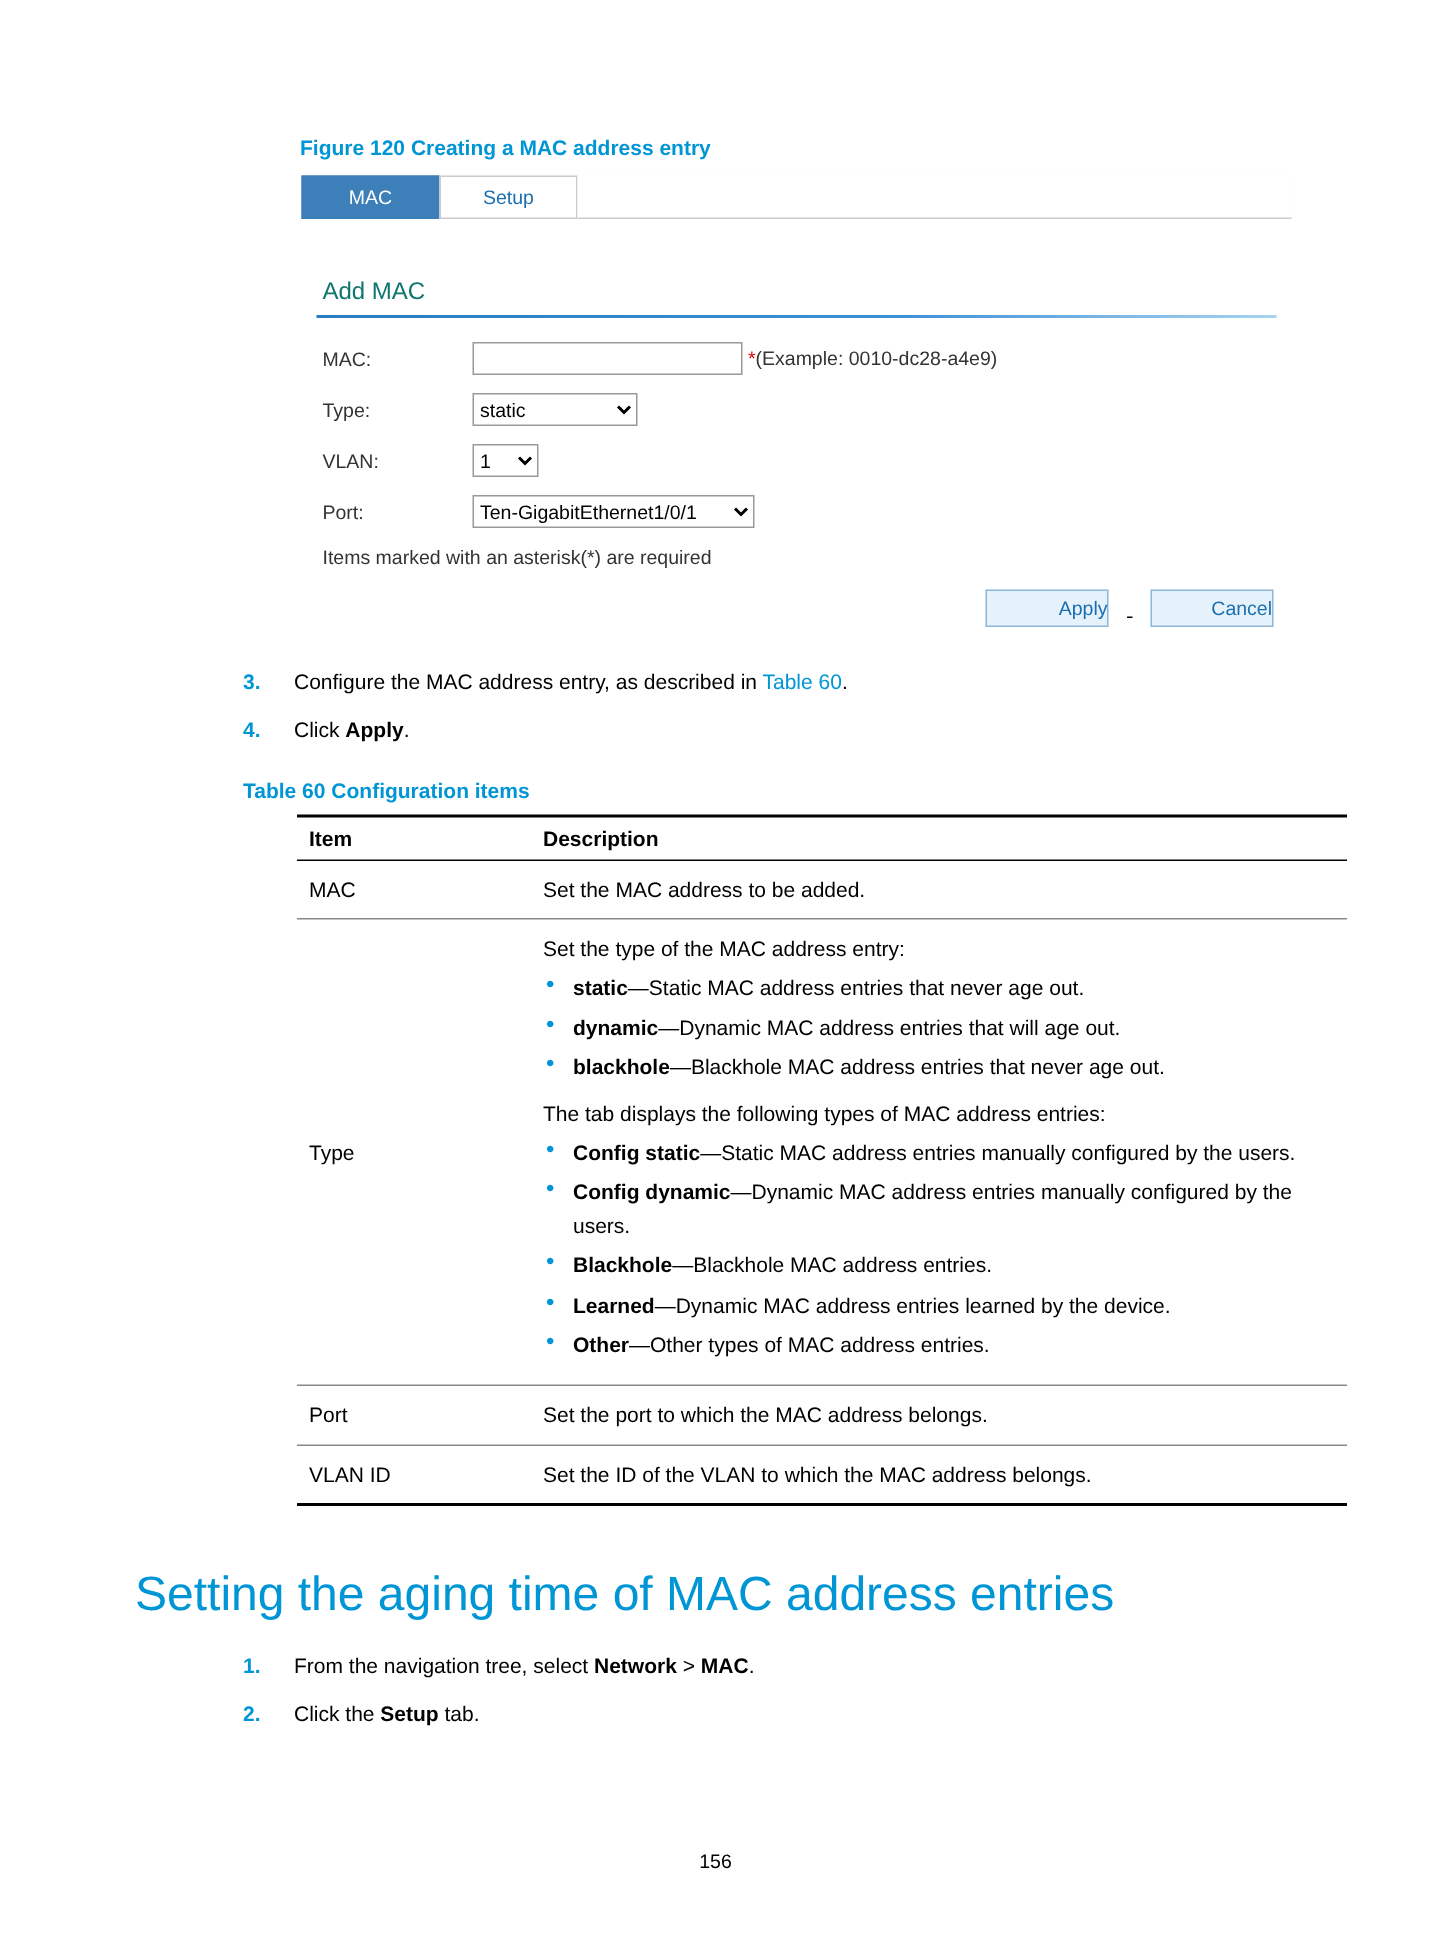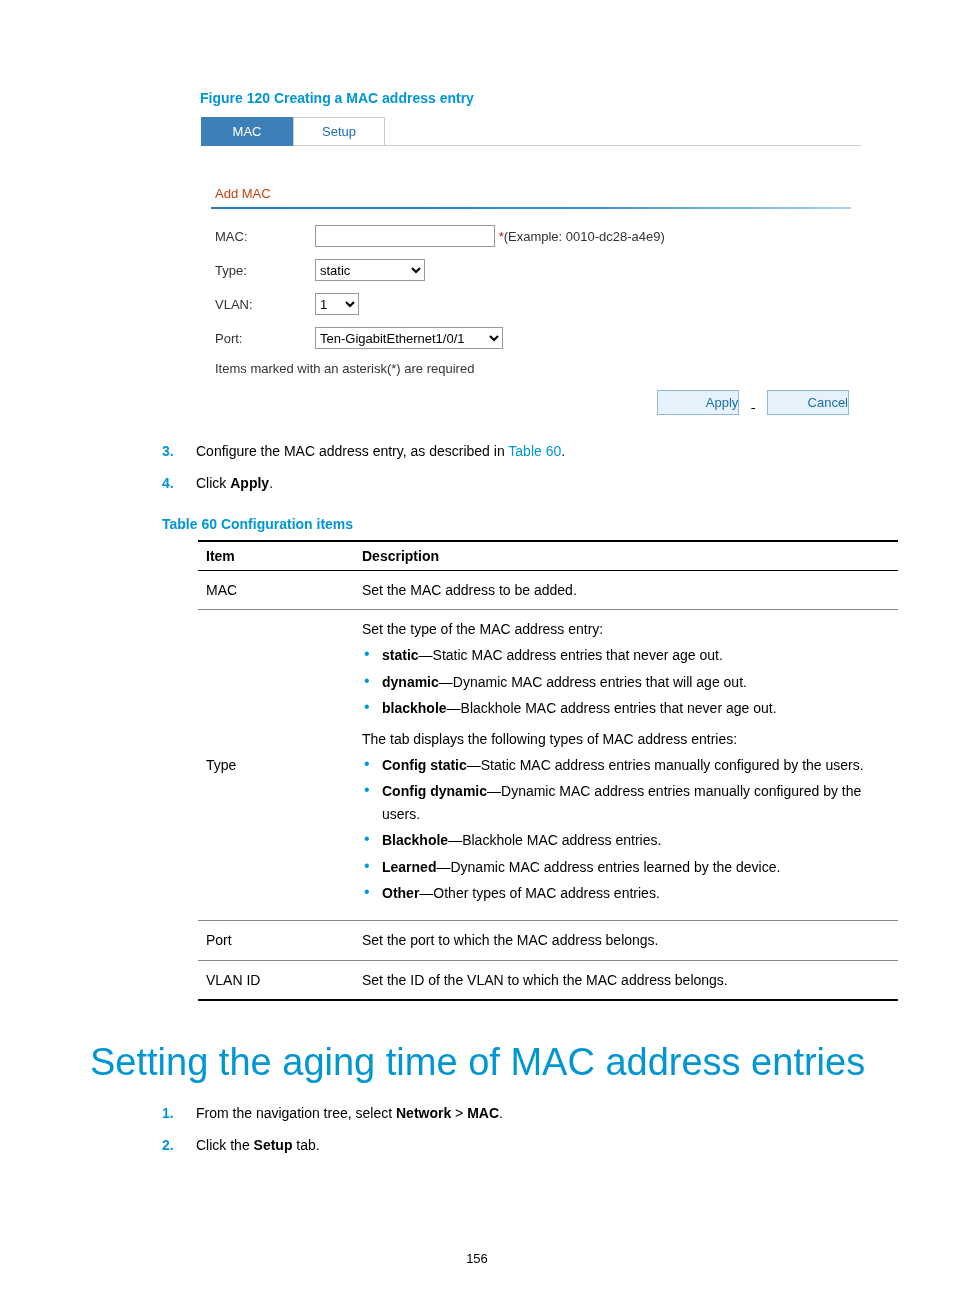--- a/index.html
+++ b/index.html
@@ -51,22 +51,22 @@
     background: #3d7fb8;
     color: #fff;
     border-color: #3d7fb8;
   }
   .tab-spacer {
     flex: 1;
     border-bottom: 1px solid #ccc;
     background: #fff;
   }
   .section-title {
-    color: #c2410c;
-    font-size: 13px;
+    color: #0f766e;
+    font-size: 16px;
     margin: 40px 0 6px 14px;
   }
   .section-underline {
     height: 2px;
     background: linear-gradient(to right, #2a7bbf 0%, #3d8fd6 60%, #a8d3f0 100%);
     margin: 0 10px 10px 10px;
   }
   .form-table {
     margin-left: 14px;
     border-collapse: collapse;
@@ -189,34 +189,34 @@
     position: absolute;
     left: 2px;
     font-size: 16px;
     line-height: 1;
     top: 2px;
   }
 
   h1.section-heading {
     color: #0096d6;
     font-weight: normal;
-    font-size: 38px;
+    font-size: 32px;
     margin: 40px 0 10px 0;
     font-family: "Arial", sans-serif;
   }
   .sub-indent {
     margin-left: 108px;
     font-family: Arial, sans-serif;
     font-size: 14px;
     line-height: 1.7;
     margin-top: 6px;
   }
   .page-num {
     position: absolute;
-    bottom: 30px;
+    bottom: 48px;
     left: 0;
     width: 954px;
     text-align: center;
     font-size: 13px;
     color: #000;
     font-family: Arial, sans-serif;
   }
 </style>
 </head>
 <body>

